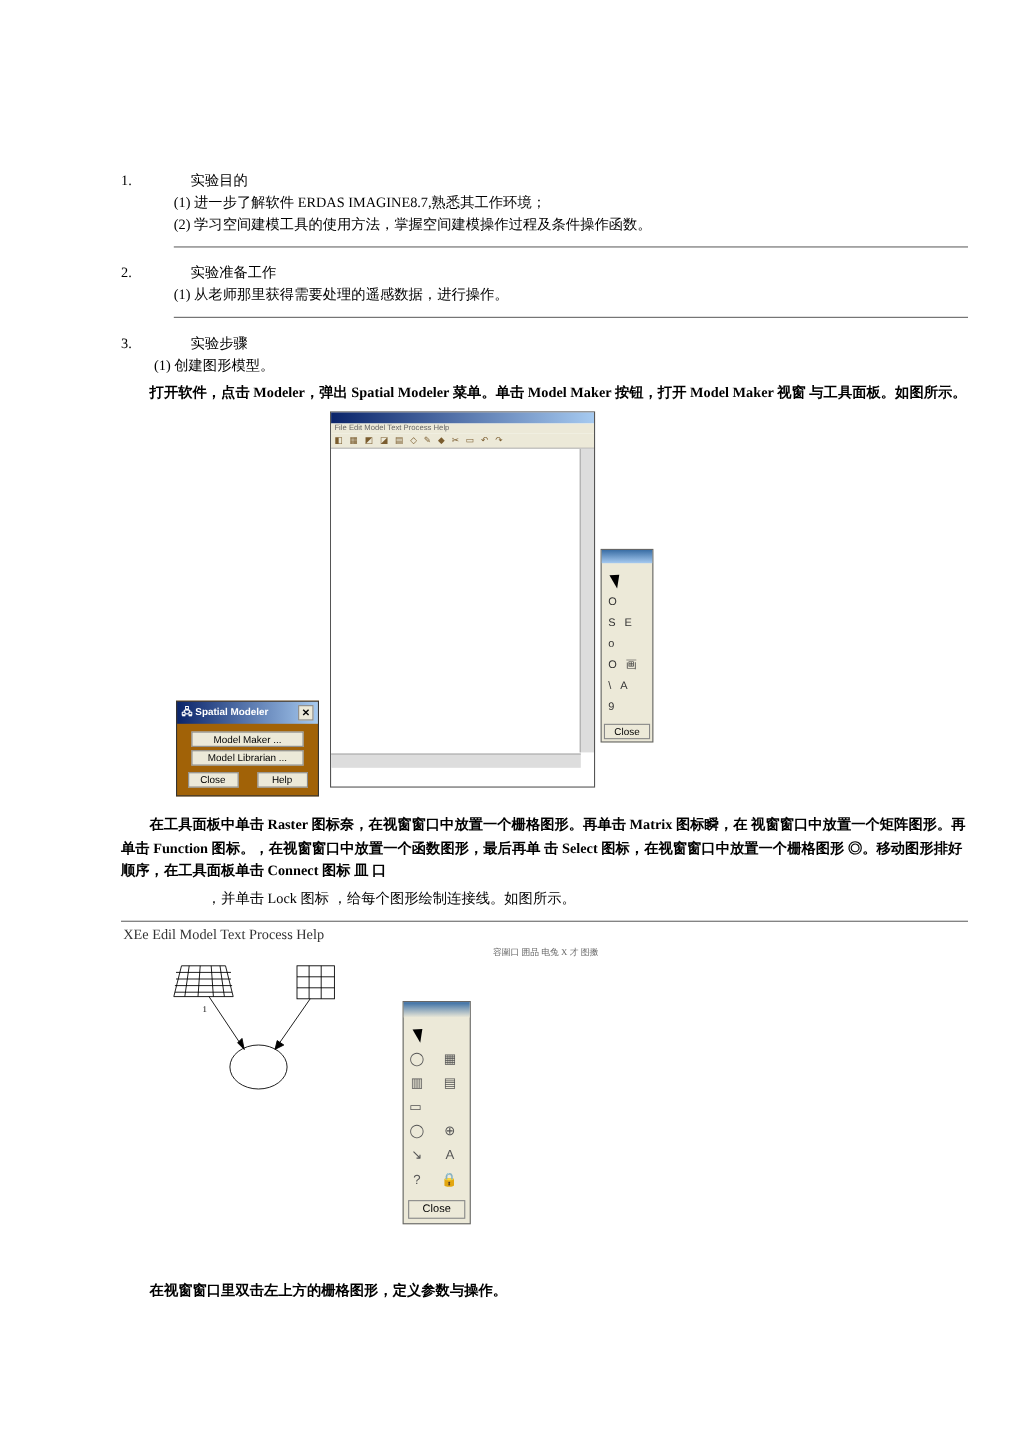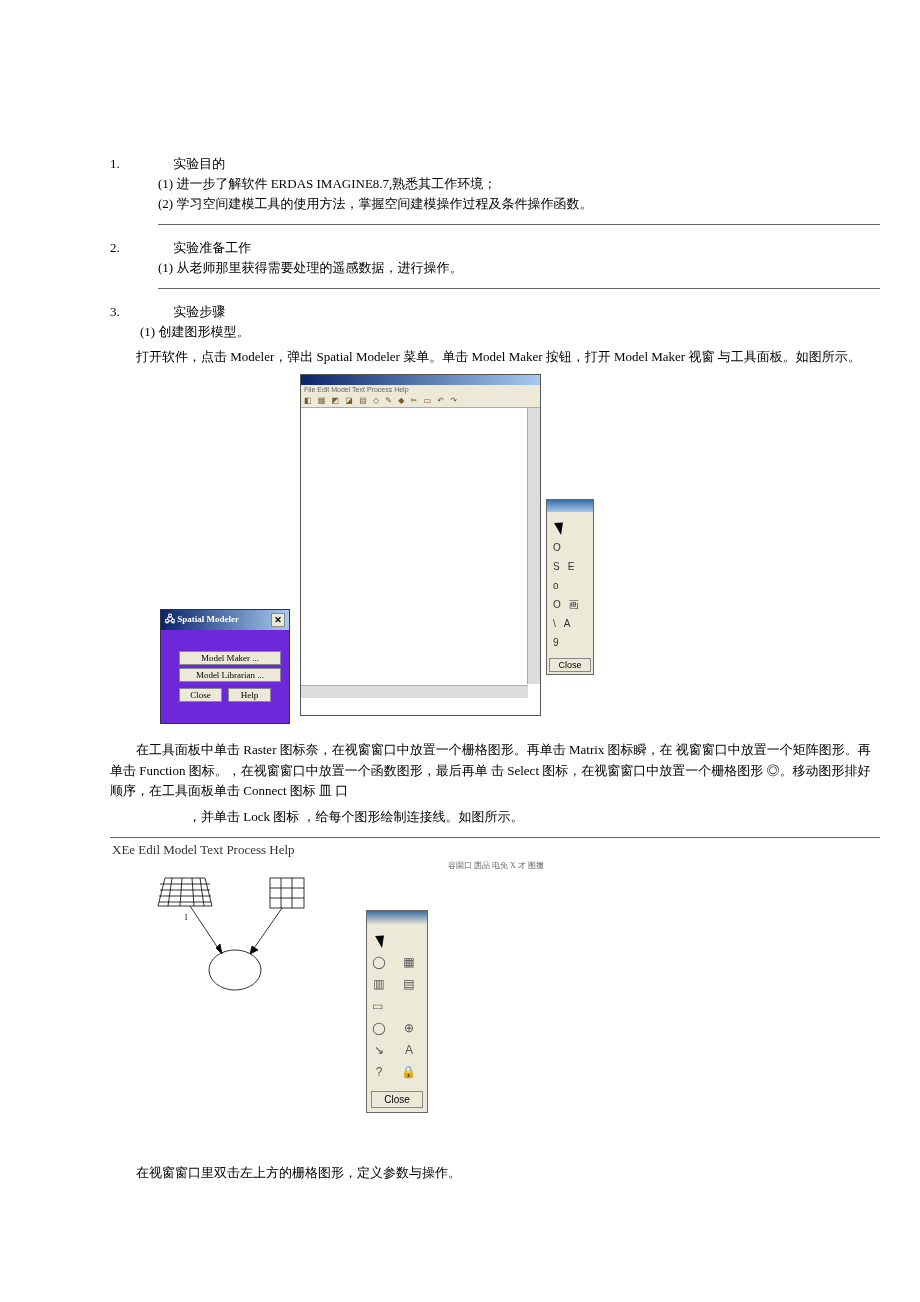--- a/index.html
+++ b/index.html
@@ -32,37 +32,38 @@
     display: inline-block;
   }
   .underline-row {
     border-bottom: 1px solid #666;
     padding-bottom: 11px;
   }
   .para {
     text-indent: 2em;
     line-height: 1.6;
     margin: 6px 0;
+    font-weight: bold;
   }
   .gap { height: 10px; }
 
   
   .shot1-wrap {
     position: relative;
     height: 350px;
     margin-left: 50px;
   }
   .spatial-modeler-dlg {
     position: absolute;
     bottom: 0;
     left: 0;
     width: 128px;
     border: 1px solid #333;
-    background: #6d28d9;
-    font-family: Liberation Serif, serif;
+    background: #a16207;
+    font-family: Liberation Sans, sans-serif;
     font-size: 9px;
   }
   .dlg-title {
     background: linear-gradient(to right, #0a246a, #a6caf0);
     color: #fff;
     padding: 2px 4px;
     font-weight: bold;
     display: flex;
     justify-content: space-between;
     align-items: center;
@@ -71,21 +72,21 @@
     background: #ece9d8;
     color: #000;
     width: 12px;
     height: 12px;
     font-size: 9px;
     text-align: center;
     line-height: 12px;
     border: 1px solid #888;
   }
   .dlg-body {
-    padding: 18px;
+    padding: 4px;
     text-align: center;
   }
   .dlg-btn {
     display: block;
     width: 100px;
     margin: 3px auto;
     border: 1px solid #888;
     background: #ece9d8;
     font-size: 9px;
     padding: 1px 0;

